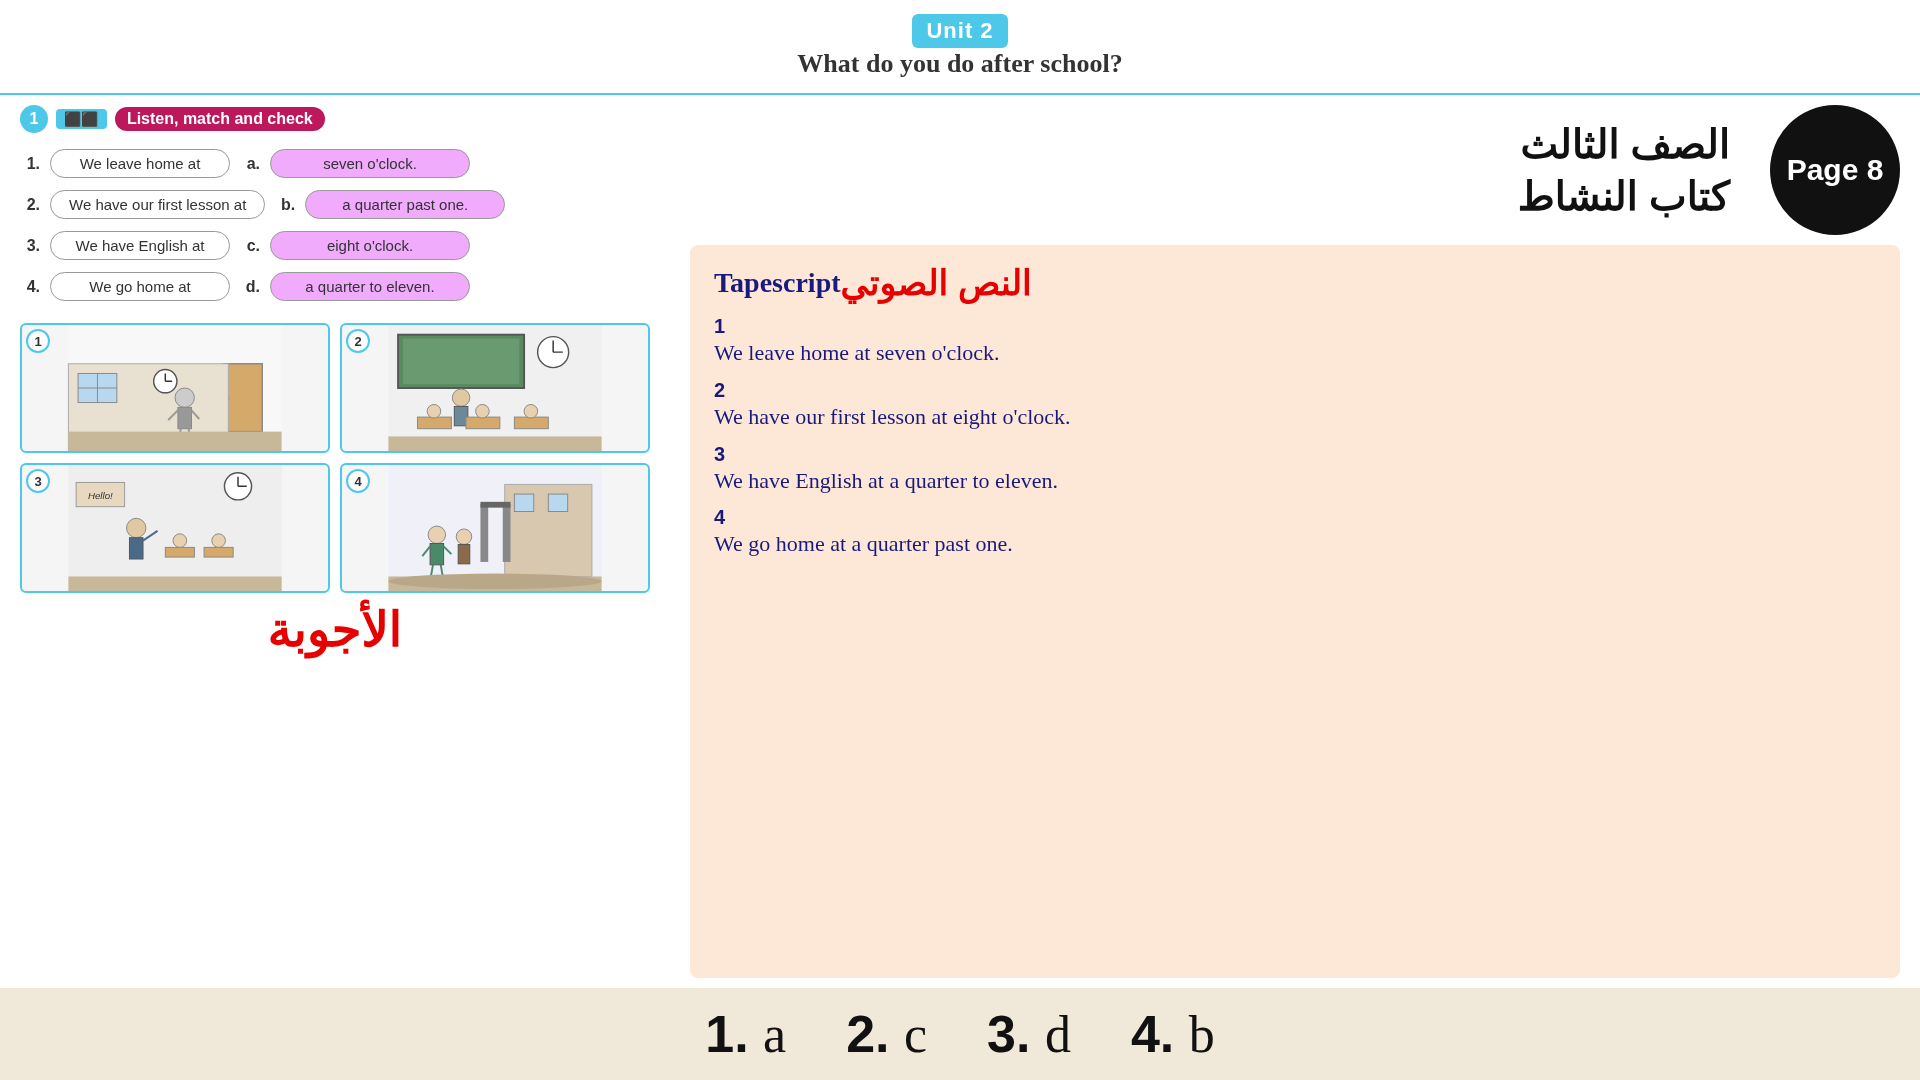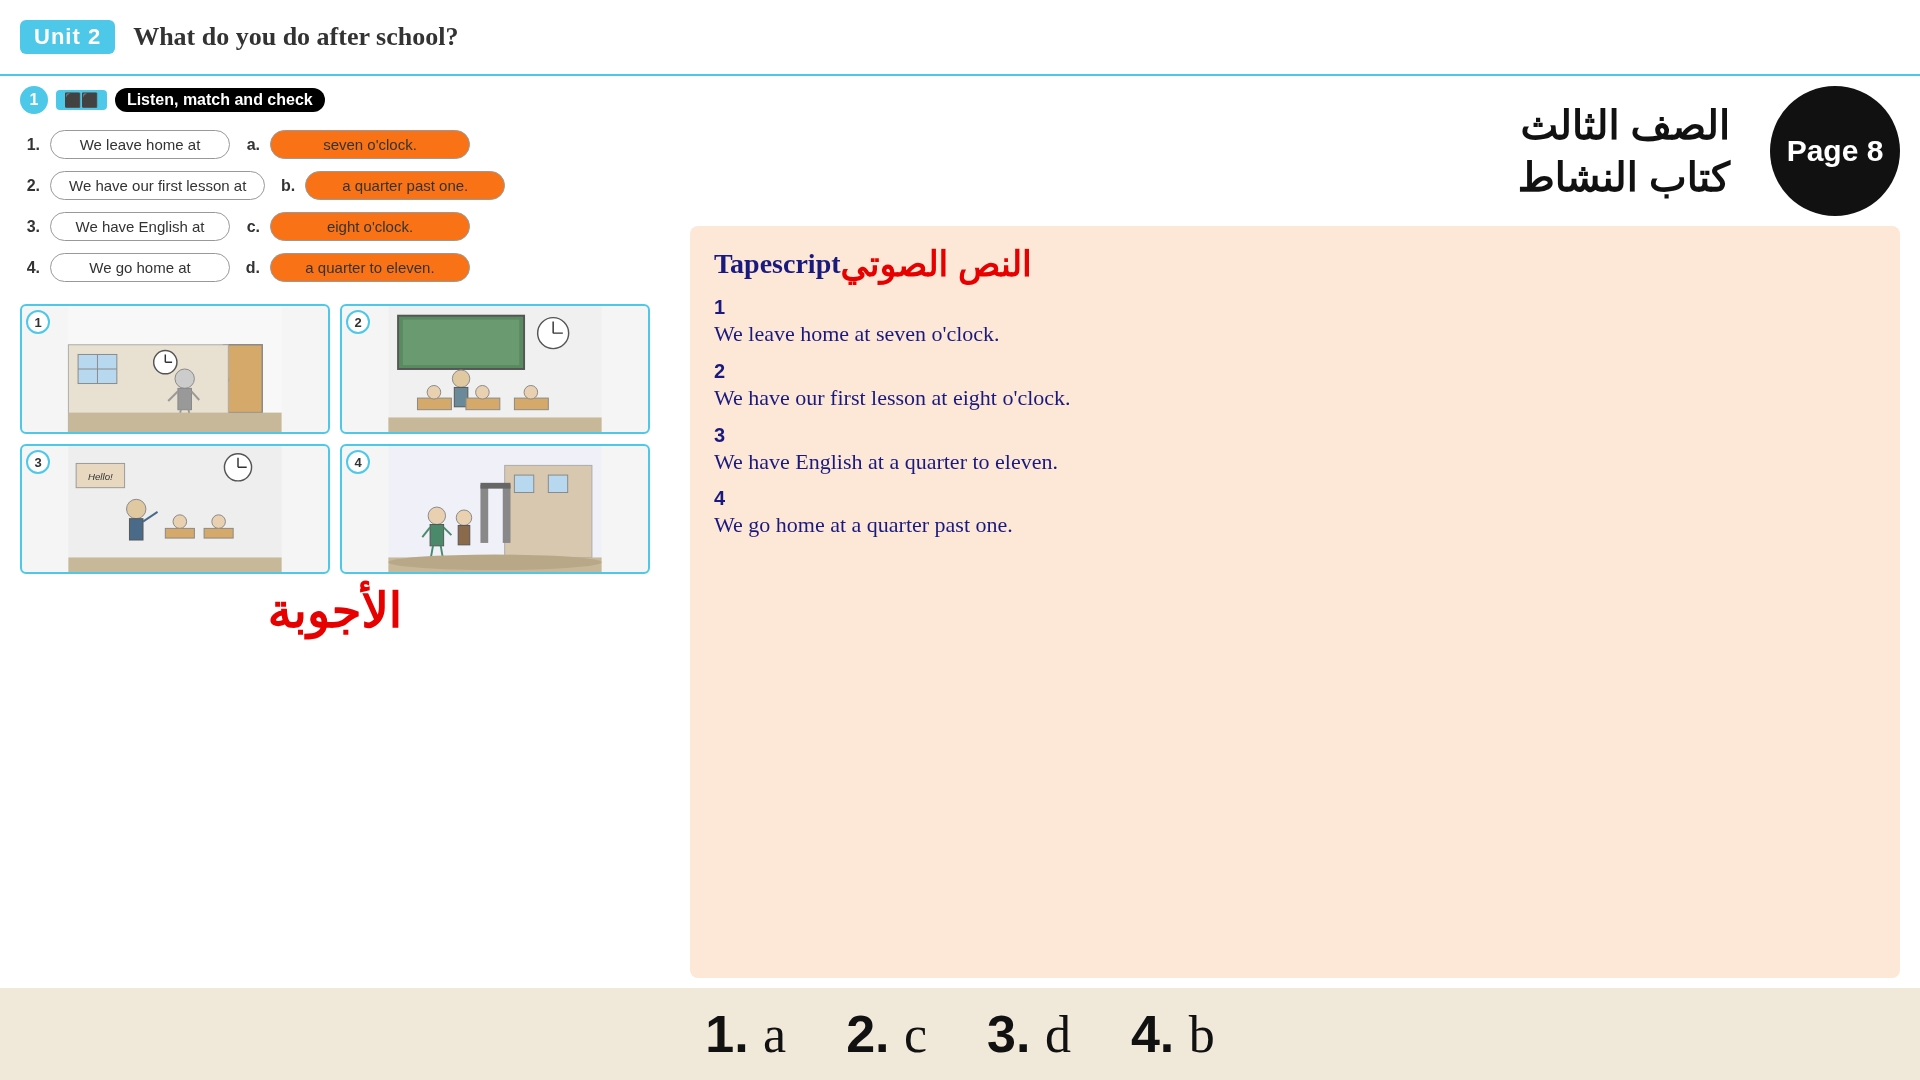--- a/index.html
+++ b/index.html
@@ -11,23 +11,24 @@
       overflow: hidden;
       display: flex;
       flex-direction: column;
     }
 
     
     .header {
       display: flex;
       align-items: center;
       background: #fff;
-      padding: 20px 20px;
+      padding: 14px 20px;
       border-bottom: 2px solid #4dc8e8;
-      gap: 18px;
+      gap: 1px;
+      flex-direction: column;
     }
     .unit-badge {
       background: #4dc8e8;
       color: #fff;
       font-weight: bold;
       font-size: 22px;
       padding: 4px 14px;
       border-radius: 6px;
       letter-spacing: 1px;
     }
@@ -73,21 +74,21 @@
       font-size: 16px;
     }
     .activity-icon {
       background: #4dc8e8;
       color: #fff;
       padding: 2px 8px;
       border-radius: 4px;
       font-size: 14px;
     }
     .activity-label {
-      background: #000000;
+      background: #be185d;
       color: #fff;
       padding: 3px 12px;
       border-radius: 14px;
       font-size: 16px;
       font-weight: bold;
       text-align: right;
     }
 
     
     .match-row {
@@ -119,21 +120,21 @@
       color: #333;
       width: 20px;
       text-align: right;
     }
     .match-answer {
       border: 1.5px solid #999;
       border-radius: 20px;
       padding: 5px 18px;
       font-size: 15px;
       color: #333;
-      background: #f97316;
+      background: #f0abfc;
       min-width: 200px;
       text-align: center;
     }
 
     
     .images-grid {
       display: grid;
       grid-template-columns: 1fr 1fr;
       gap: 10px;
       margin-top: 10px;

